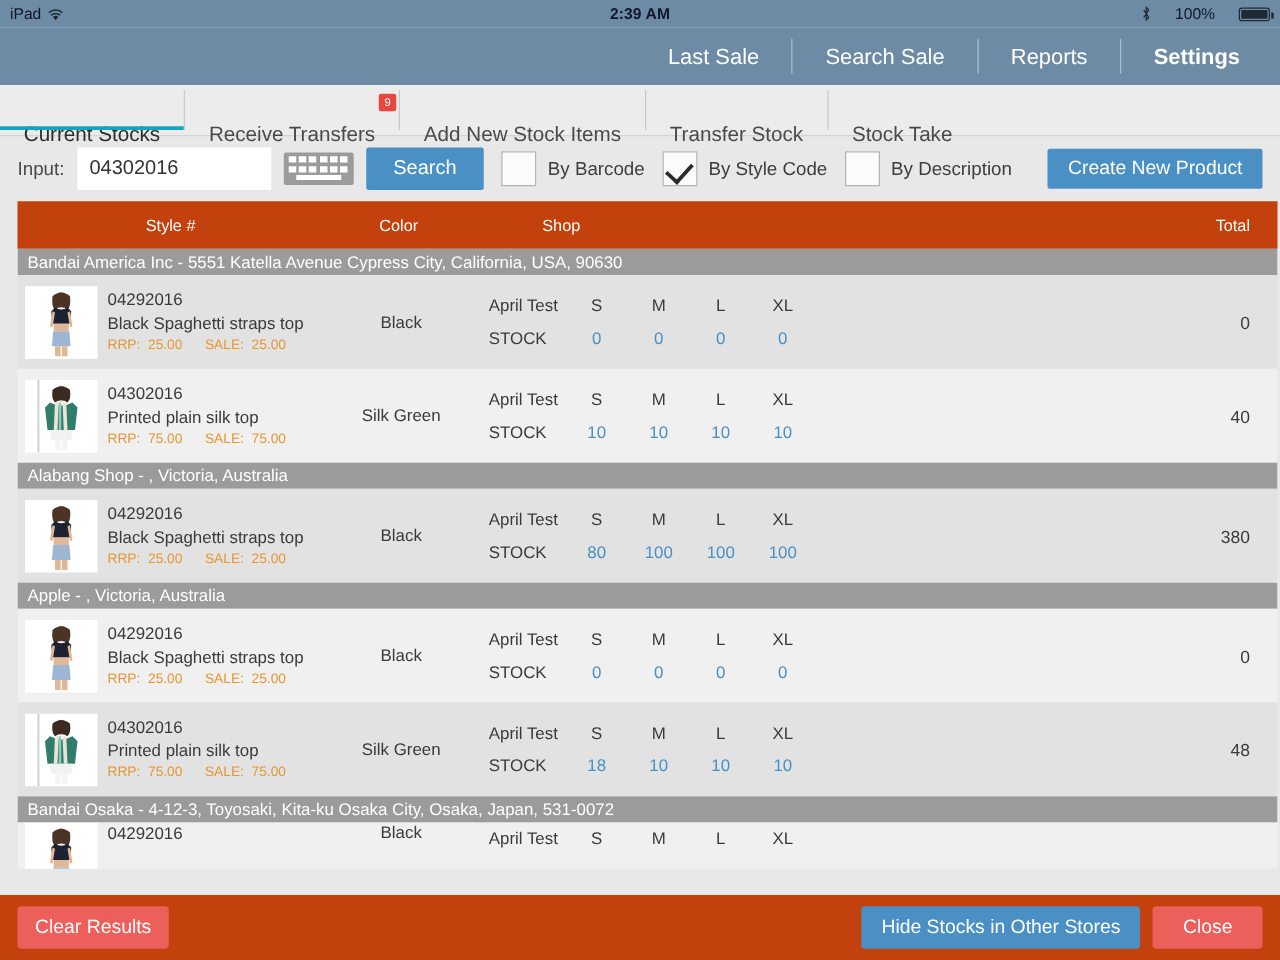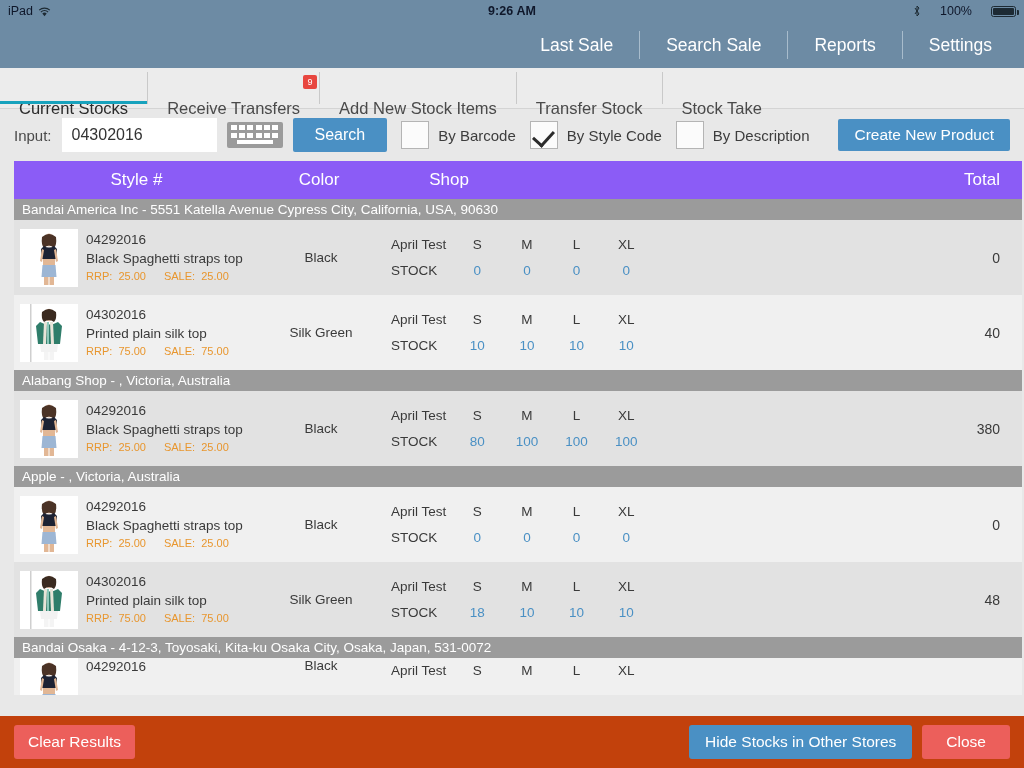--- a/index.html
+++ b/index.html
@@ -46,21 +46,21 @@
   .topnav {
     height: 46px; background: #6d8ba4;
     display: flex; align-items: center; justify-content: flex-end;
     padding-right: 10px;
   }
   .topnav a {
     color: #ffffff; font-size: 17.5px; text-decoration: none;
     padding: 0 26px; line-height: 28px; display: inline-block;
     border-right: 1px solid #a8bccc;
   }
-  .topnav a:last-child { border-right: none; padding-right: 22px; }
+  .topnav a:last-child { border-right: none; padding-right: 22px; font-weight: bold; }
 
   
   .tabstrip {
     height: 41px; background: #ececec;
     display: flex; align-items: center;
     border-bottom: 1px solid #d4d4d4;
     position: relative;
   }
   .tab {
     position: relative; font-size: 16.5px; color: #4a4a4a;
@@ -121,21 +121,21 @@
   .btn-create {
     margin-left: auto; background: #4a90c4; color: #fff;
     font-size: 15.5px; height: 32px; line-height: 32px;
     padding: 0 16px; border: none; border-radius: 2px;
     font-family: "Liberation Sans", sans-serif;
   }
 
   
   .table-wrap { background: #e8e8e8; height: 551px; position: relative; }
   .thead {
-    height: 38px; background: #8b5cf6; color: #fff; font-size: 17px;
+    height: 38px; background: #c2410c; color: #fff; font-size: 13px;
     display: flex; align-items: center; width: 1008px; margin-left: 14px;
   }
   .th-style { width: 245px; text-align: center; }
   .th-color { width: 120px; text-align: center; }
   .th-size  { width: 140px; text-align: center; }
   .th-total { margin-left: auto; width: 120px; text-align: right; padding-right: 22px; }
 
   .rows { width: 1008px; margin-left: 14px; overflow: hidden; height: 513px; }
 
   .grouphdr {
@@ -199,21 +199,21 @@
   <div class="sb-left">
     <span>iPad</span>
     <span class="wifi-icon">
       <svg viewBox="0 0 13 10">
           <path d="M6.5 9.2 L4.3 6.5 a3.4 3.4 0 0 1 4.4 0 Z" fill="#1d2a33"></path>
           <path d="M2.9 5.1 a5.4 5.4 0 0 1 7.2 0" stroke="#1d2a33" stroke-width="1.2" fill="none"></path>
           <path d="M1.2 3.1 a8 8 0 0 1 10.6 0" stroke="#1d2a33" stroke-width="1.2" fill="none"></path>
         </svg>
     </span>
   </div>
-  <div class="sb-center">9:26 AM</div>
+  <div class="sb-center">2:39 AM</div>
   <div class="sb-right">
     <span class="bt-icon">
       <svg viewBox="0 0 8 12">
           <path d="M2 3 L6 9 L4 11 L4 1 L6 3 L2 9" stroke="#1d2a33" stroke-width="1" fill="none"></path>
         </svg>
     </span>
     <span>100%</span>
     <span class="batt">
         <i></i>
       </span>

